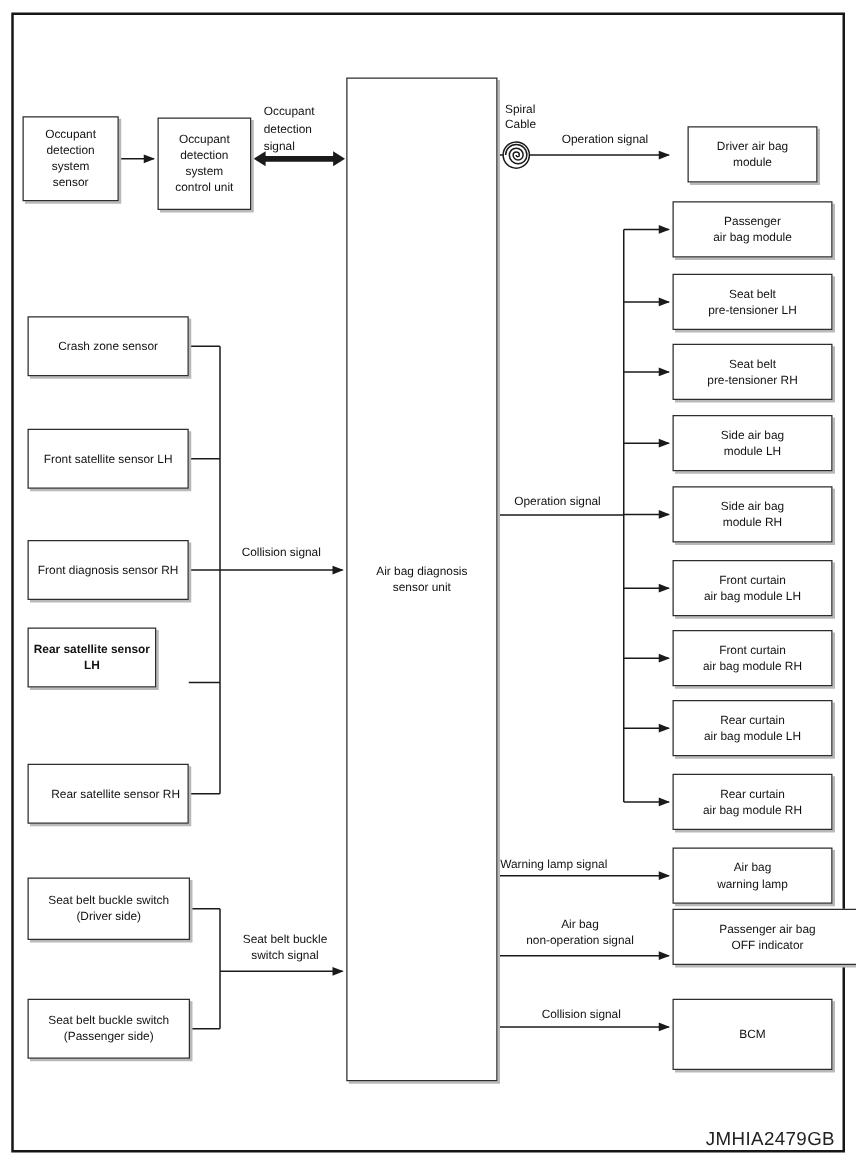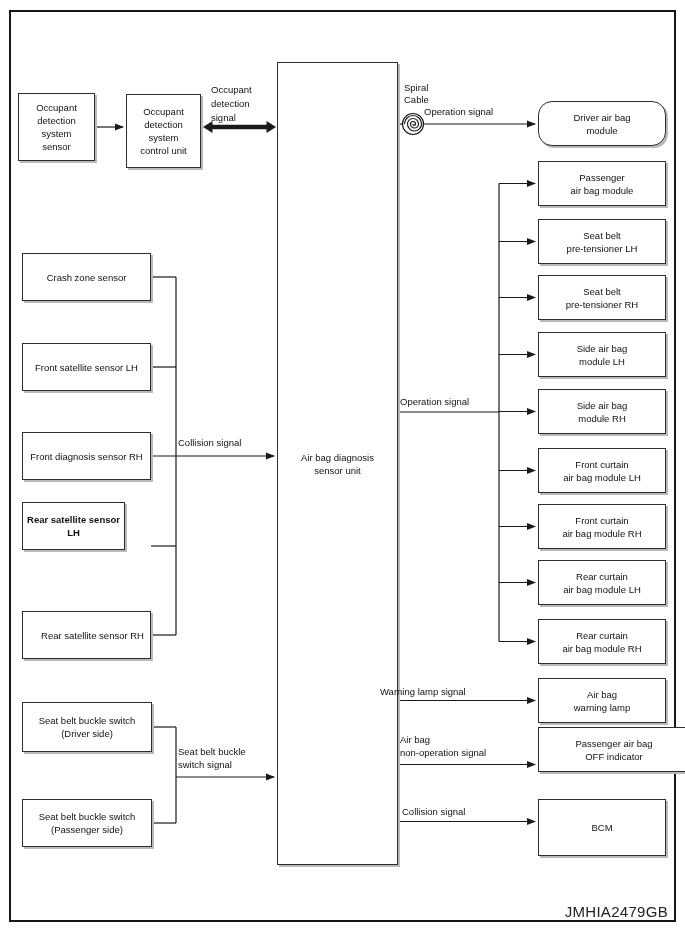--- a/index.html
+++ b/index.html
@@ -16,21 +16,21 @@
   .box{
     position:absolute;background:#ffffff;border:1px solid #2d2d2d;
     box-shadow:2px 2px 0 #b9b9b9;
     display:flex;align-items:center;justify-content:center;
     text-align:center;white-space:pre-line;
     font-size:9.5px;line-height:13px;box-sizing:border-box;
   }
   .lbl{
     position:absolute;font-size:9.5px;line-height:13px;white-space:pre-line;
   }
-  .c{text-align:left;}
+  .c{text-align:center;}
   #watermark{
     position:absolute;left:540px;top:903px;width:128px;text-align:right;
     font-size:15px;letter-spacing:.3px;color:#222;
   }
 </style>
 </head>
 <body>
 
 <div id="canvas">
 
@@ -124,21 +124,21 @@
 
   <div class="box" style="left:22px;top:702px;width:130px;height:50px;">Seat belt buckle switch
 (Driver side)</div>
   <div class="box" style="left:22px;top:799px;width:130px;height:48px;">Seat belt buckle switch
 (Passenger side)</div>
   <div class="lbl c" style="left:178px;top:745px;width:100px;">Seat belt buckle
 switch signal</div>
 
   <div class="lbl c" style="left:400px;top:395px;width:92px;">Operation signal</div>
 
-  <div class="box" style="left:538px;top:101px;width:128px;height:45px;border-radius:14px;">Driver air bag
+  <div class="box" style="left:550px;top:101px;width:104px;height:45px;">Driver air bag
 module</div>
   <div class="box" style="left:538px;top:161px;width:128px;height:45px;">Passenger
 air bag module</div>
   <div class="box" style="left:538px;top:219px;width:128px;height:45px;">Seat belt
 pre-tensioner LH</div>
   <div class="box" style="left:538px;top:275px;width:128px;height:45px;">Seat belt
 pre-tensioner RH</div>
   <div class="box" style="left:538px;top:332px;width:128px;height:45px;">Side air bag
 module LH</div>
   <div class="box" style="left:538px;top:389px;width:128px;height:45px;">Side air bag

